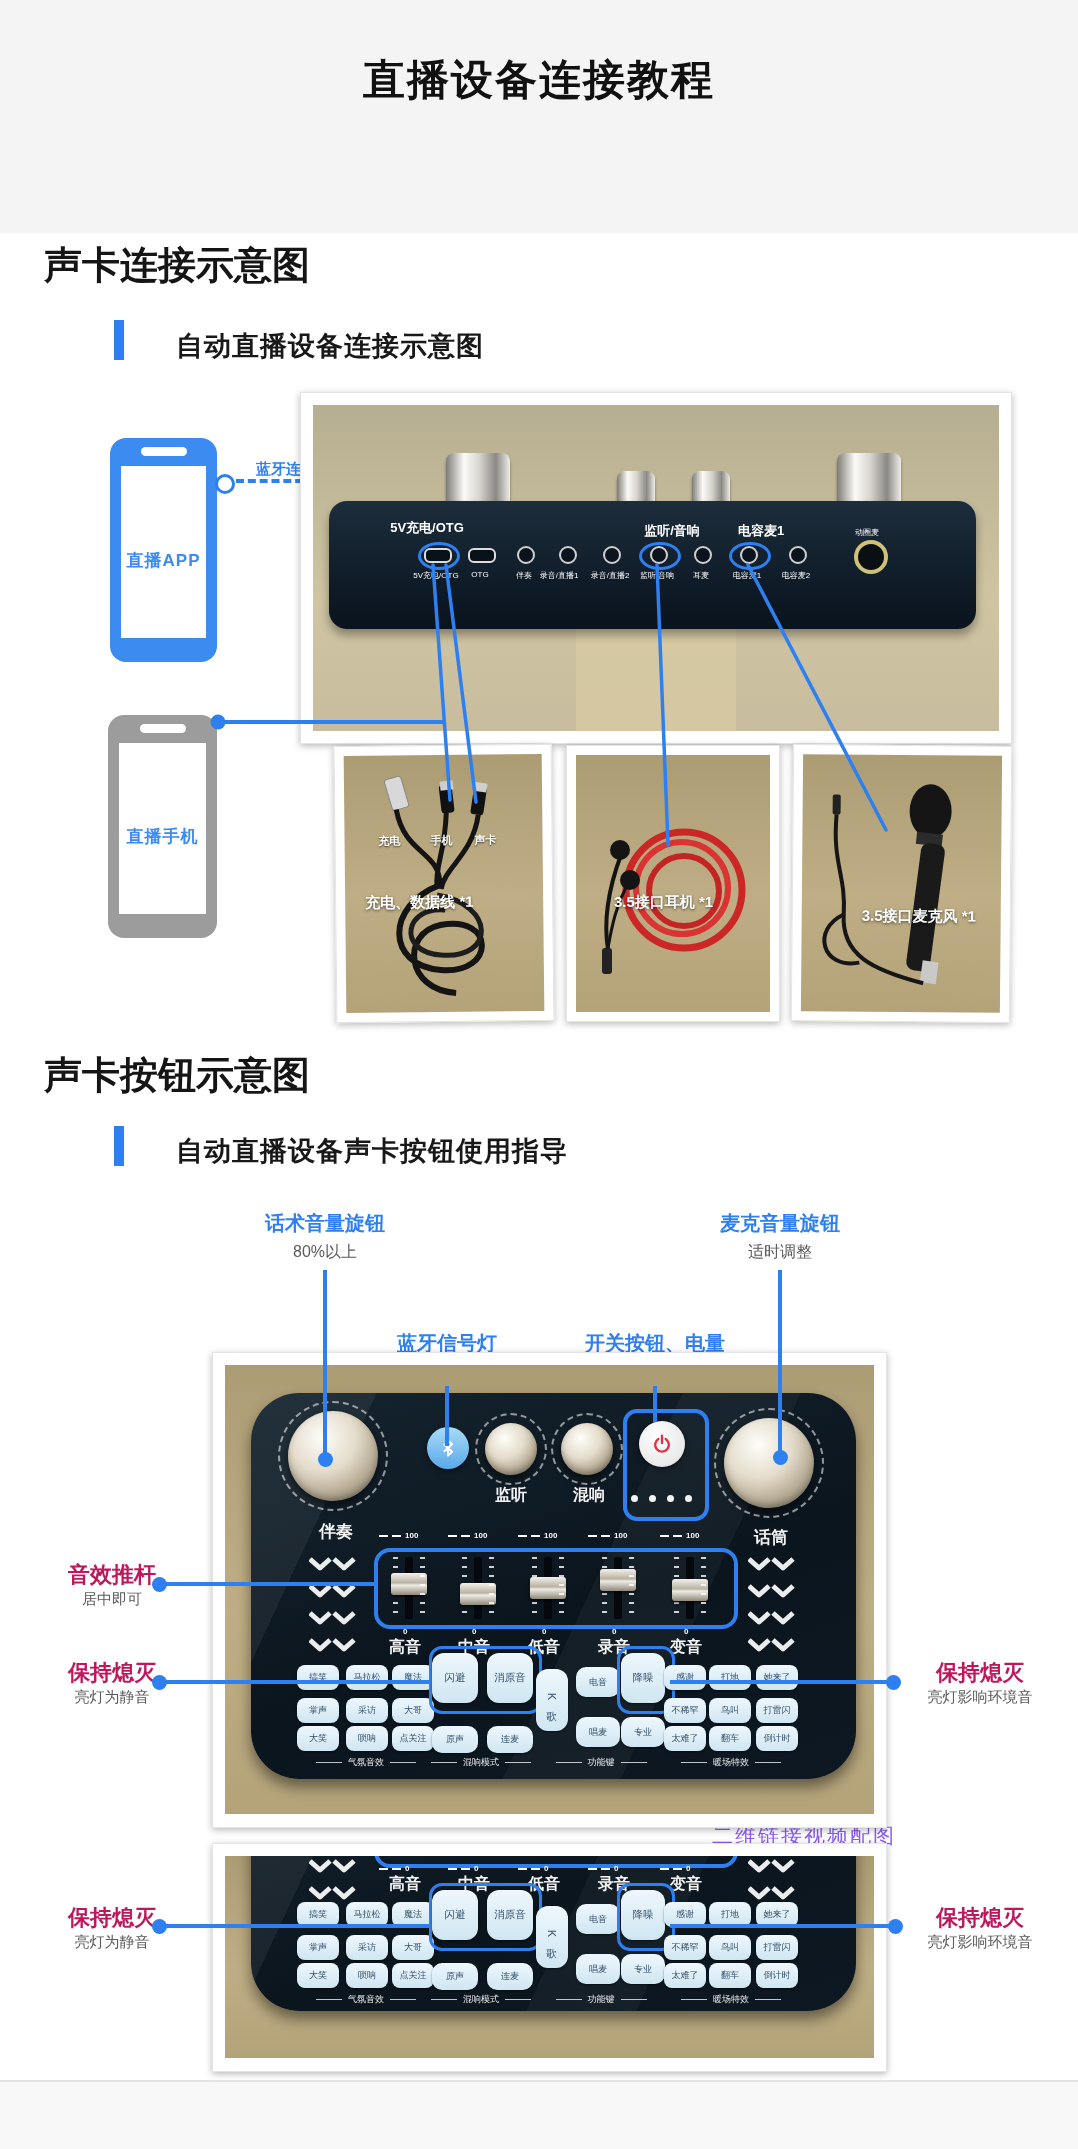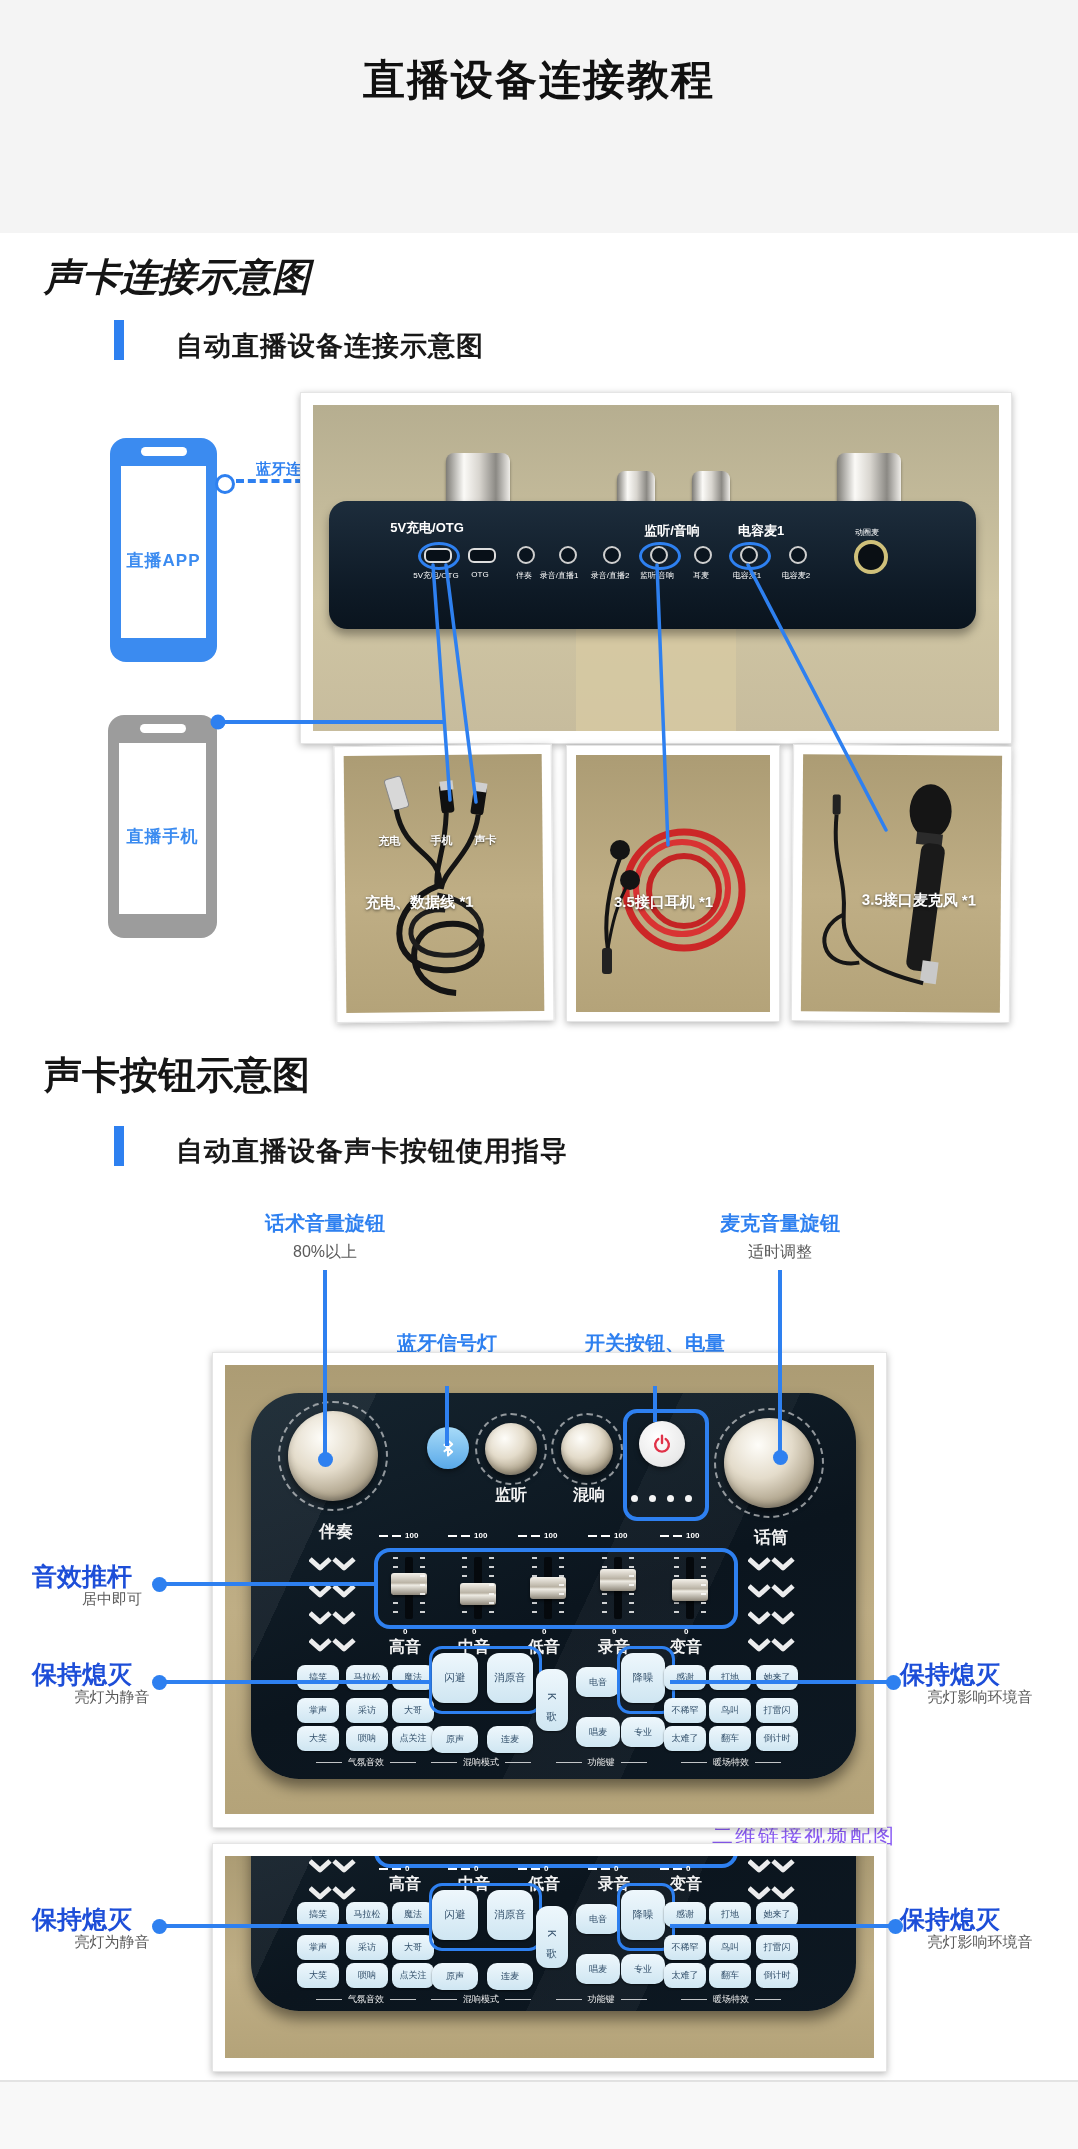--- a/index.html
+++ b/index.html
@@ -30,21 +30,21 @@
   .portc{width:14px;height:14px;border-radius:50%;background:#0a141e;border:2px solid #cfcfcf;}
   .pill{width:24px;height:11px;border-radius:6px;background:#081018;border:2px solid #ddd;}
   .ring{border:3px solid #2e80f0;border-radius:50%;}
   .plab{color:#fff;font-size:8px;text-align:center;white-space:nowrap;width:60px;margin-left:-30px;}
   .wood{background:#d6c9a2;opacity:.85;}
   .cap-w{color:#fff;font-weight:700;font-size:15px;text-shadow:0 1px 3px rgba(0,0,0,.6);white-space:nowrap;}
   .conlab{color:#fff;font-weight:700;font-size:11px;text-shadow:0 1px 2px rgba(0,0,0,.7);}
   
   .co-t{color:#2e80f0;font-weight:700;font-size:20px;text-align:center;}
   .co-s{color:#5a5a5a;font-size:16px;text-align:center;}
-  .sc-t{color:#1d4ed8;font-weight:700;font-size:25px;}
+  .sc-t{color:#be185d;font-weight:700;font-size:22px;text-align:center;}
   .sc-s{color:#5a5a5a;font-size:15px;text-align:center;}
   .vline{width:4px;background:#2e80f0;}
   .hline{height:4px;background:#2e80f0;}
   .dot{width:15px;height:15px;border-radius:50%;background:#2e80f0;}
   
   .fpanel{background:linear-gradient(160deg,#15242f,#0b151e 55%,#0d1822);border-radius:48px;box-shadow:0 8px 14px rgba(0,0,0,.45);}
   .fpanel::before{content:"";position:absolute;inset:0;border-radius:48px;background:linear-gradient(115deg,rgba(255,255,255,.06) 0 16%,transparent 16% 55%,rgba(255,255,255,.04) 55% 70%,transparent 70%);}
   .knob{border-radius:50%;background:radial-gradient(circle at 38% 30%,#fefdf9,#e4dccb 40%,#b4a992 68%,#7c7466 92%);box-shadow:0 4px 8px rgba(0,0,0,.55),inset 0 -3px 6px rgba(0,0,0,.25);}
   .knob::after{content:"";position:absolute;inset:-10px;border:2px dashed rgba(255,255,255,.55);border-radius:50%;}
   .klabel{color:#f2f2f2;font-weight:700;font-size:17px;text-align:center;width:80px;}
@@ -73,21 +73,21 @@
   svg{display:block;}
 </style>
 </head>
 <body>
 
 <div id="stage">
 
   <div class="abs hdr-band"></div>
   <div class="abs page-title">直播设备连接教程</div>
 
-  <div class="abs h1" style="left:44px;top:252px;font-style:italic;">声卡连接示意图</div>
+  <div class="abs h1" style="left:44px;top:240px;">声卡连接示意图</div>
   <div class="abs bluebar" style="left:114px;top:320px;"></div>
   <div class="abs h2" style="left:176px;top:328px;">自动直播设备连接示意图</div>
 
   <div class="abs phone" style="left:110px;top:438px;width:107px;height:224px;background:#3b8bf0;">
     <div class="slot"></div>
     <div class="screen">
       <span class="plabel">直播APP</span>
     </div>
   </div>
 
@@ -187,21 +187,21 @@
     <div class="photo cork2" style="left:9px;top:9px;width:199px;height:257px;">
       <svg class="abs" style="left:0;top:0;" width="199" height="257" viewBox="0 0 199 257">
         <ellipse cx="128" cy="56" rx="21" ry="27" fill="#151515"></ellipse>
         <rect x="114" y="78" width="26" height="12" fill="#2b2b2b" transform="rotate(6 127 84)"></rect>
         <rect x="112" y="88" width="24" height="128" rx="8" fill="#1a1a1a" transform="rotate(7 124 150)"></rect>
         <rect x="120" y="206" width="16" height="22" fill="#c9c9c9" transform="rotate(7 128 217)"></rect>
         <rect x="30" y="40" width="8" height="20" rx="2" fill="#222"></rect>
         <path d="M34 60 C30 110 44 120 42 160 C40 200 70 215 122 228" stroke="#161616" stroke-width="4" fill="none"></path>
         <path d="M42 160 C10 175 20 215 58 208" stroke="#161616" stroke-width="4" fill="none"></path>
       </svg>
-      <span class="abs cap-w" style="left:28px;top:136px;padding-left:32px;">3.5接口麦克风 *1</span>
+      <span class="abs cap-w" style="left:28px;top:152px;padding-left:32px;">3.5接口麦克风 *1</span>
     </div>
   </div>
 
   <svg class="abs" style="left:0;top:380px;pointer-events:none;z-index:5;" width="1078" height="650" viewBox="0 0 1078 650">
     <g stroke="#2e80f0" stroke-width="3.5" fill="none" stroke-linecap="round">
       <line x1="433" y1="185" x2="450" y2="420"></line>
       <line x1="446" y1="185" x2="476" y2="422"></line>
       <line x1="657" y1="185" x2="668" y2="465"></line>
       <line x1="748" y1="185" x2="886" y2="450"></line>
       <line x1="218" y1="342" x2="443" y2="342" stroke-width="4"></line>

